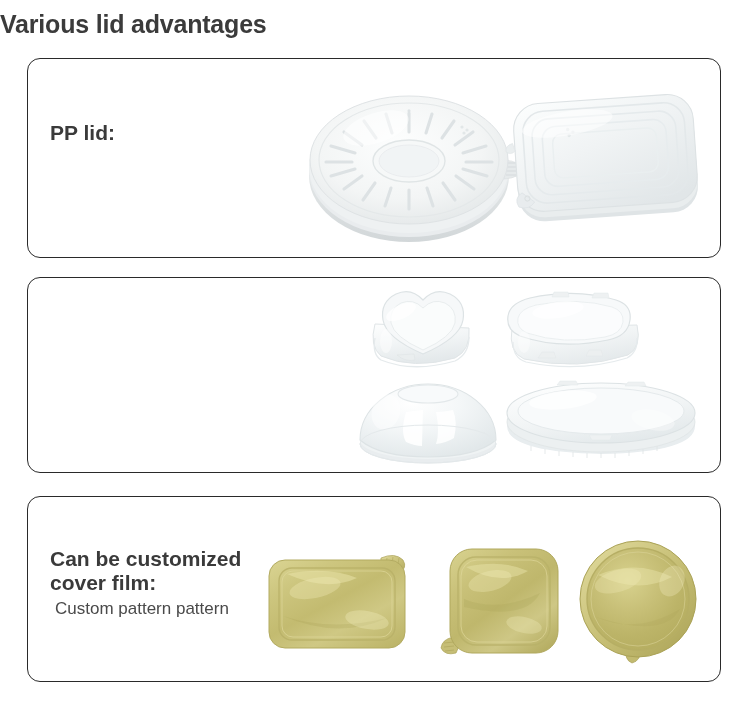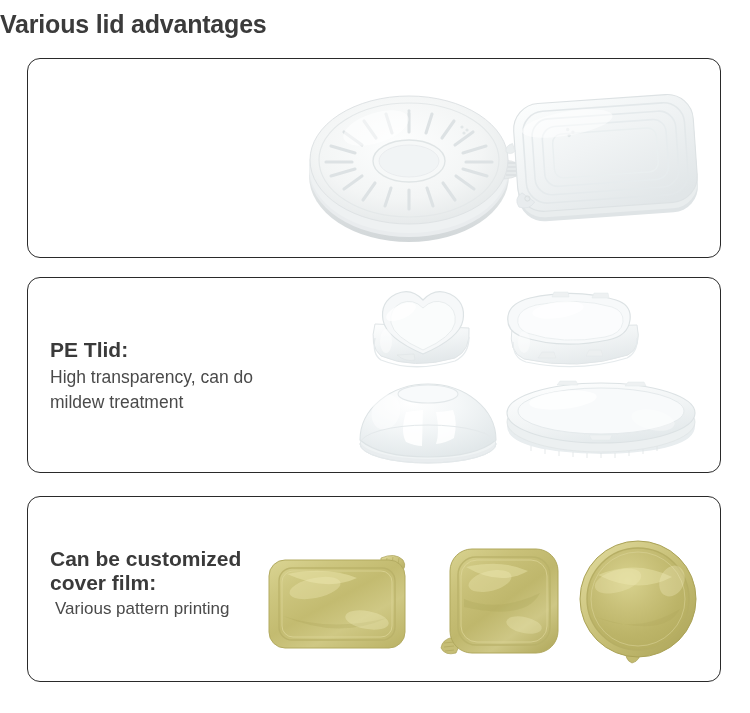--- a/index.html
+++ b/index.html
@@ -187,20 +187,21 @@
             <circle cx="73" cy="54" r="1.7"></circle>
           </g>
 
           <ellipse cx="72" cy="42" rx="46" ry="12" fill="#ffffff" opacity="0.5" transform="rotate(-6 72 42)"></ellipse>
         </g>
       </svg>
     </div>
   </div>
 
   <div class="card-text">
+    <div class="card-title">PP lid:</div>
   </div>
 </div>
 
 <div class="card" id="card-2">
 
   <div class="products">
 
     <div class="product" style="left:325px; top:8px;">
       <svg width="140" height="95" viewBox="0 0 140 95">
         <defs>
@@ -296,25 +297,20 @@
 
         <path d="M56 5 l3 -4 h16 l2 4 z M124 6 l3 -4 h16 l2 4 z" fill="#eef1f2" stroke="#e3e8ea" stroke-width="0.5"></path>
         <path d="M88 55 l3 5 h18 l2 -5 z" fill="#eef1f2" stroke="#e3e8ea" stroke-width="0.5"></path>
 
         <ellipse cx="62" cy="20" rx="34" ry="9" fill="#ffffff" opacity="0.7" transform="rotate(-6 62 20)"></ellipse>
         <ellipse cx="152" cy="40" rx="22" ry="10" fill="#ffffff" opacity="0.35" transform="rotate(12 152 40)"></ellipse>
       </svg>
     </div>
   </div>
 
-  <div class="card-text">
-    <div class="card-title">PE Tlid:</div>
-    <div class="card-desc">High transparency, can do
-mildew treatment</div>
-  </div>
 </div>
 
 <div class="card" id="card-3">
 
   <div class="products">
 
     <div class="product" style="left:235px; top:47px;">
       <svg width="160" height="112" viewBox="0 0 160 112">
         <defs>
           <linearGradient id="goldRectG" x1="0.05" y1="0" x2="0.9" y2="1">
@@ -404,15 +400,15 @@
         <path d="M28 80 q40 18 84 -8 q-16 30 -84 8 z" fill="#a89f54" opacity="0.2"></path>
         <ellipse cx="50" cy="44" rx="24" ry="11" fill="#f2ecbb" opacity="0.3" transform="rotate(-16 50 44)"></ellipse>
         <ellipse cx="104" cy="44" rx="12" ry="16" fill="#f6f0c4" opacity="0.3" transform="rotate(24 104 44)"></ellipse>
       </svg>
     </div>
   </div>
 
   <div class="card-text">
     <div class="card-title">Can be customized
 cover film:</div>
-    <div class="card-desc"> Various pattern printing</div>
+    <div class="card-desc"> Custom pattern pattern</div>
   </div>
 </div>
 
 </body></html>

